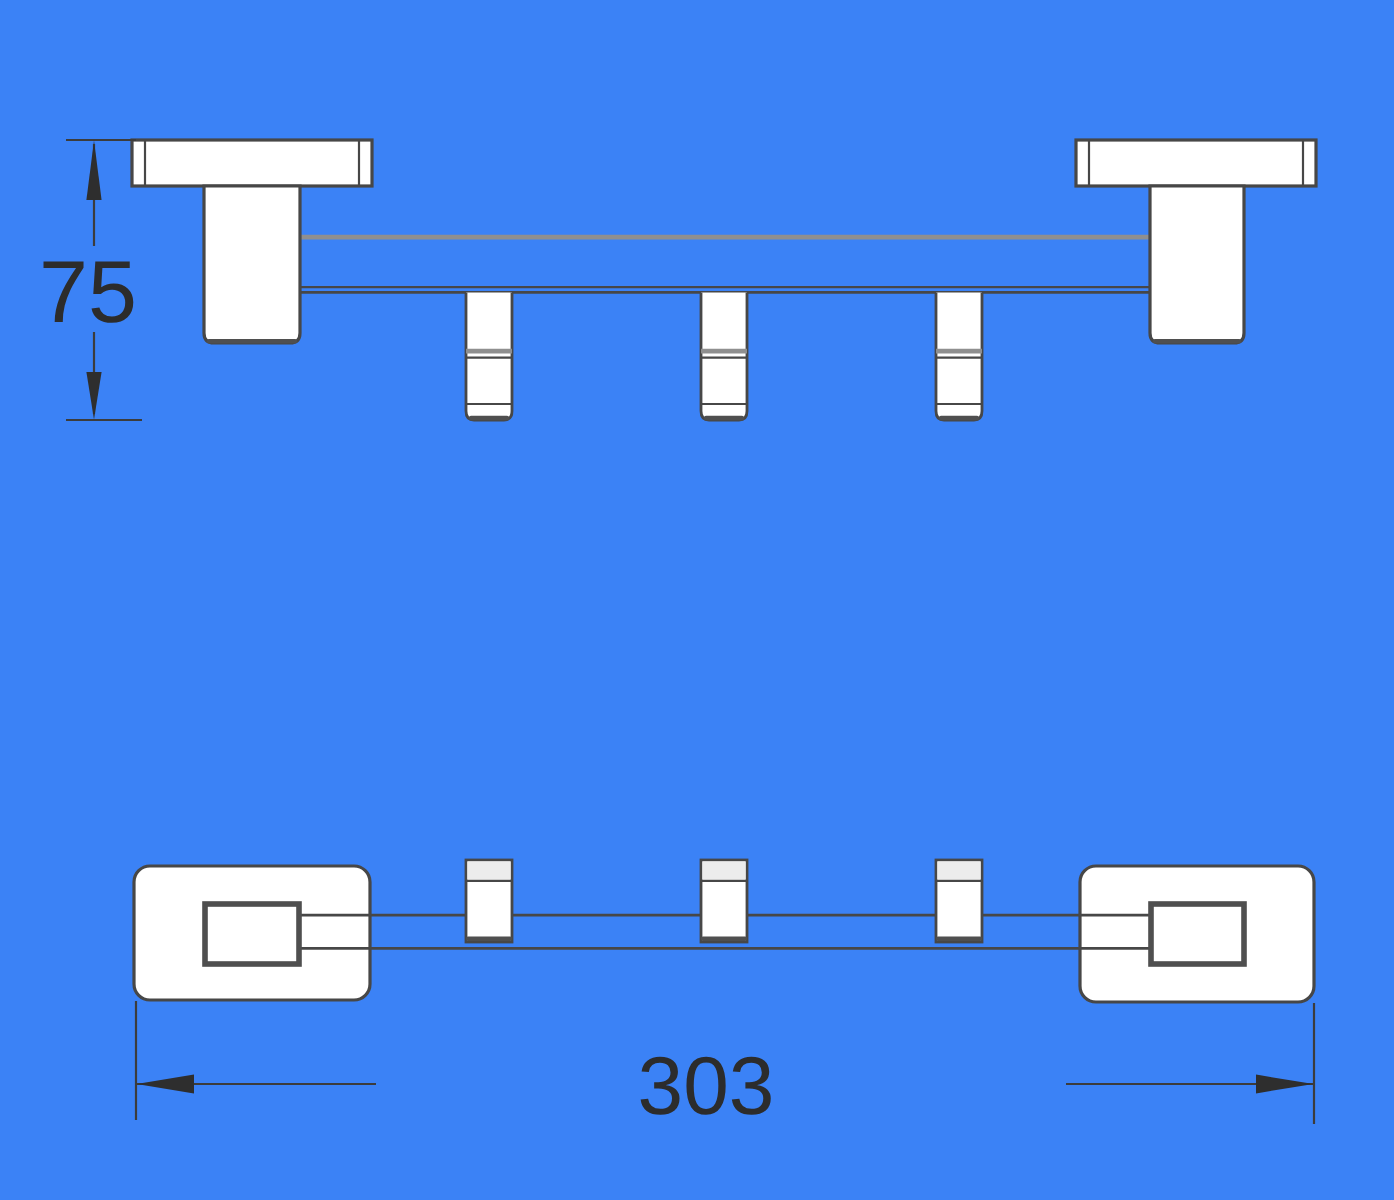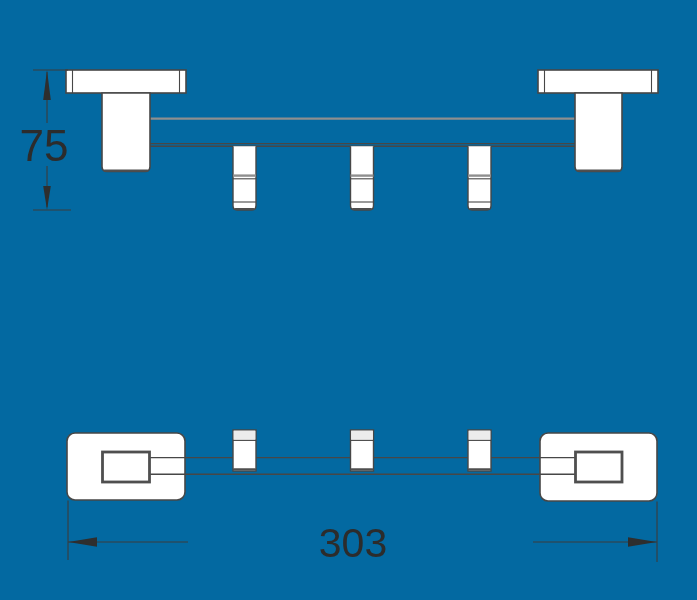--- a/index.html
+++ b/index.html
@@ -4,21 +4,21 @@
 <style>
   html, body {
     margin: 0;
     padding: 0;
     background: #ffffff;
   }
   .canvas {
     position: relative;
     width: 697px;
     height: 600px;
-    background: #0369a1;
+    background: #3b82f6;
     overflow: hidden;
   }
   svg { display: block; }
   .s-thin   { stroke: #474747; fill: none; stroke-width: 1.1; }
   .s-med    { stroke: #474747; fill: none; stroke-width: 1.4; }
   .s-thick  { stroke: #4f4f4f; fill: none; stroke-width: 2.2; stroke-linecap: round; }
   .s-gray   { stroke: #8f8f8f; fill: none; stroke-width: 2.4; }
   .s-post   { stroke: #474747; fill: #ffffff; stroke-width: 1.6; }
   .s-plate  { stroke: #474747; fill: #ffffff; stroke-width: 1.6; }
   .s-inner  { stroke: #4f4f4f; fill: #ffffff; stroke-width: 2.8; }

